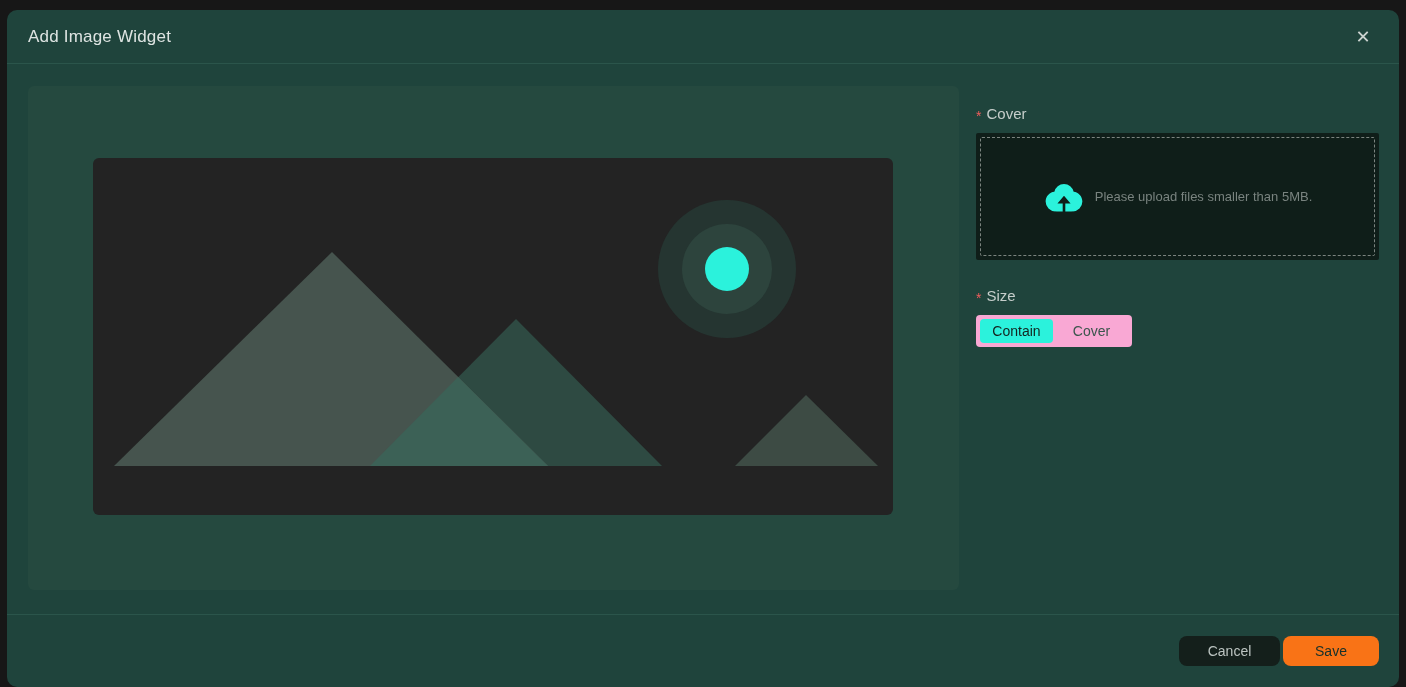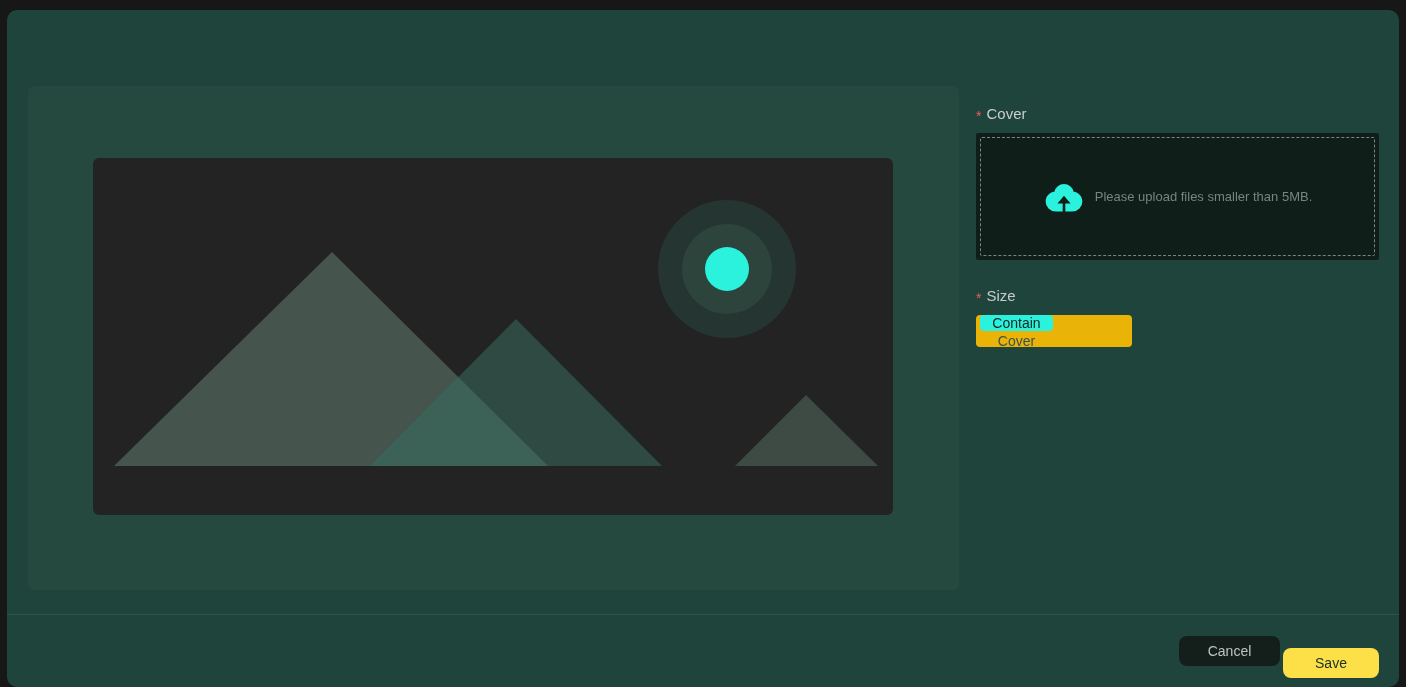--- a/index.html
+++ b/index.html
@@ -72,24 +72,24 @@
     border-radius: 2px;
     display: flex; flex-direction: row;
     align-items: center; justify-content: center;
     gap: 10px;
   }
   .upload-icon svg { display: block; }
   .upload-hint { font-size: 13px; color: #79837f; }
   .toggle-group {
     position: absolute; left: 0; top: 229px;
     height: 32px; width: 156px;
-    background: #eab308;
+    background: #f9a8d4;
     border-radius: 4px;
-    display: flex; align-items: flex-start;
-    padding: 0 4px; gap: 2px; flex-direction: column;
+    display: flex; align-items: center;
+    padding: 0 4px; gap: 2px;
   }
   .toggle-btn {
     width: 73px; height: 24px;
     border: none; border-radius: 4px;
     font-size: 14px; cursor: pointer;
     background: transparent; color: #3b554d;
     font-family: "Liberation Sans", sans-serif;
   }
   .toggle-btn.selected {
     background: #2bf2dc; color: #14241f;
@@ -104,28 +104,34 @@
     border: none; border-radius: 8px;
     font-size: 14px; cursor: pointer;
     font-family: "Liberation Sans", sans-serif;
   }
   .cancel-btn {
     left: 1172px; width: 101px;
     background: #141f1b; color: #bcc4c1;
   }
   .save-btn {
     left: 1276px; width: 96px;
-    background: #fde047; color: #16302a; margin-top: 12px;
+    background: #f97316; color: #16302a;
   }
 </style>
 </head>
 <body>
 
 <div class="modal">
 
+  <div class="modal-header">
+    <div class="modal-title">Add Image Widget</div>
+    <button class="close-btn">
+      <span>✕</span>
+    </button>
+  </div>
 
   <div class="preview-container">
     <div class="preview-panel">
       <span>
         <svg width="800" height="357" viewBox="0 0 800 357">
           <circle cx="634" cy="111" r="69" fill="#253531"></circle>
           <circle cx="634" cy="111" r="45" fill="#2d443d"></circle>
           <circle cx="634" cy="111" r="22" fill="#2bf2dc"></circle>
           <polygon points="423,161 277,308 569,308" fill="#2e4a42"></polygon>
           <polygon points="239,94 21,308 455,308" fill="#46544e"></polygon>

